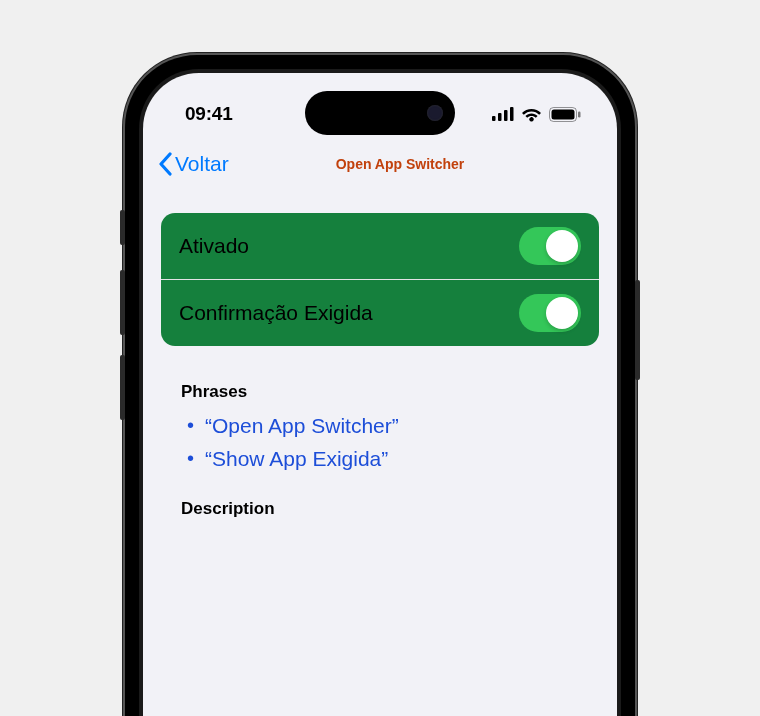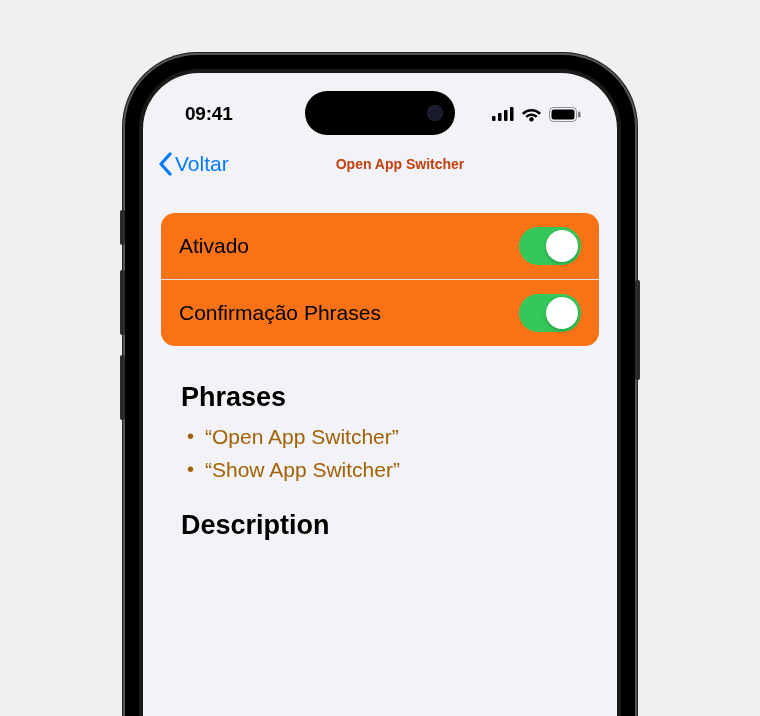--- a/index.html
+++ b/index.html
@@ -119,21 +119,21 @@
       transform: translateX(-50%);
       font-size: 14px;
       font-weight: 600;
       color: #c2410c;
       margin-left: 20px;
     }
     .content {
       padding: 22px 18px 0 18px;
     }
     .list-group {
-      background: #f97316;
+      background: #15803d;
       border-radius: 14px;
       overflow: hidden;
     }
     .list-row {
       display: flex;
       align-items: center;
       justify-content: space-between;
       padding: 14px 18px;
       min-height: 56px;
     }
@@ -162,32 +162,32 @@
       width: 32px;
       height: 32px;
       background: #fff;
       border-radius: 50%;
       box-shadow: 0 2px 4px rgba(0,0,0,0.2);
     }
     .section {
       padding: 36px 20px 0 20px;
     }
     .section-header {
-      font-size: 27px;
+      font-size: 17px;
       font-weight: 700;
       color: #000;
       margin-bottom: 8px;
     }
     .phrase-list {
       list-style: none;
       padding-left: 24px;
     }
     .phrase-list li {
       font-size: 21px;
-      color: #a16207;
+      color: #1d4ed8;
       line-height: 1.55;
       position: relative;
     }
     .phrase-list li::before {
       content: "•";
       position: absolute;
       left: -18px;
       font-size: 20px;
     }
     .section.desc {
@@ -242,32 +242,32 @@
 
       <div class="content">
         <div class="list-group">
           <div class="list-row">
             <span class="row-label">Ativado</span>
             <div class="toggle">
               <div class="toggle-knob"></div>
             </div>
           </div>
           <div class="list-row" style="margin-left:0;padding-left:18px;border-top:0.5px solid #e3e3e6;">
-            <span class="row-label">Confirmação Phrases</span>
+            <span class="row-label">Confirmação Exigida</span>
             <div class="toggle">
               <div class="toggle-knob"></div>
             </div>
           </div>
         </div>
 
         <div class="section">
           <div class="section-header">Phrases</div>
           <ul class="phrase-list">
             <li>“Open App Switcher”</li>
-            <li>“Show App Switcher”</li>
+            <li>“Show App Exigida”</li>
           </ul>
         </div>
 
         <div class="section desc">
           <div class="section-header">Description</div>
         </div>
       </div>
 
     </div>
   </div>

